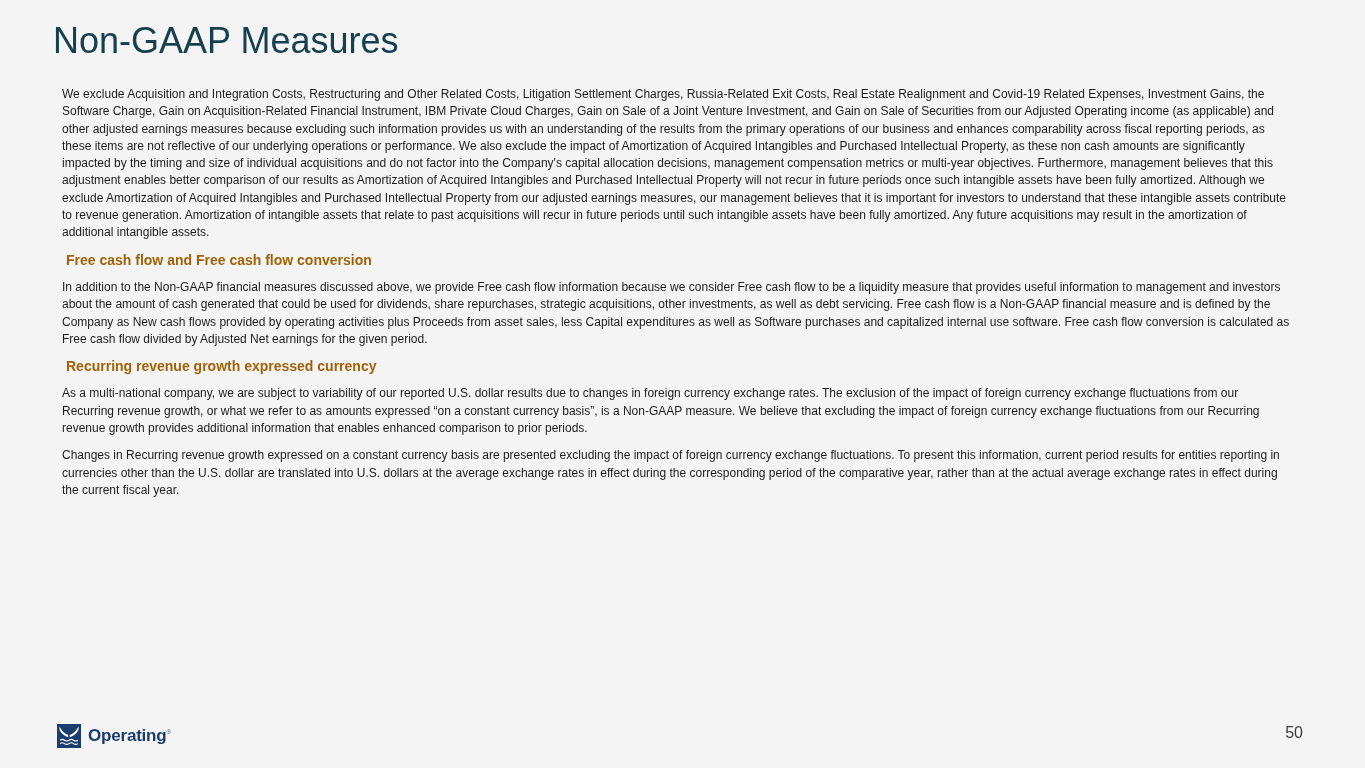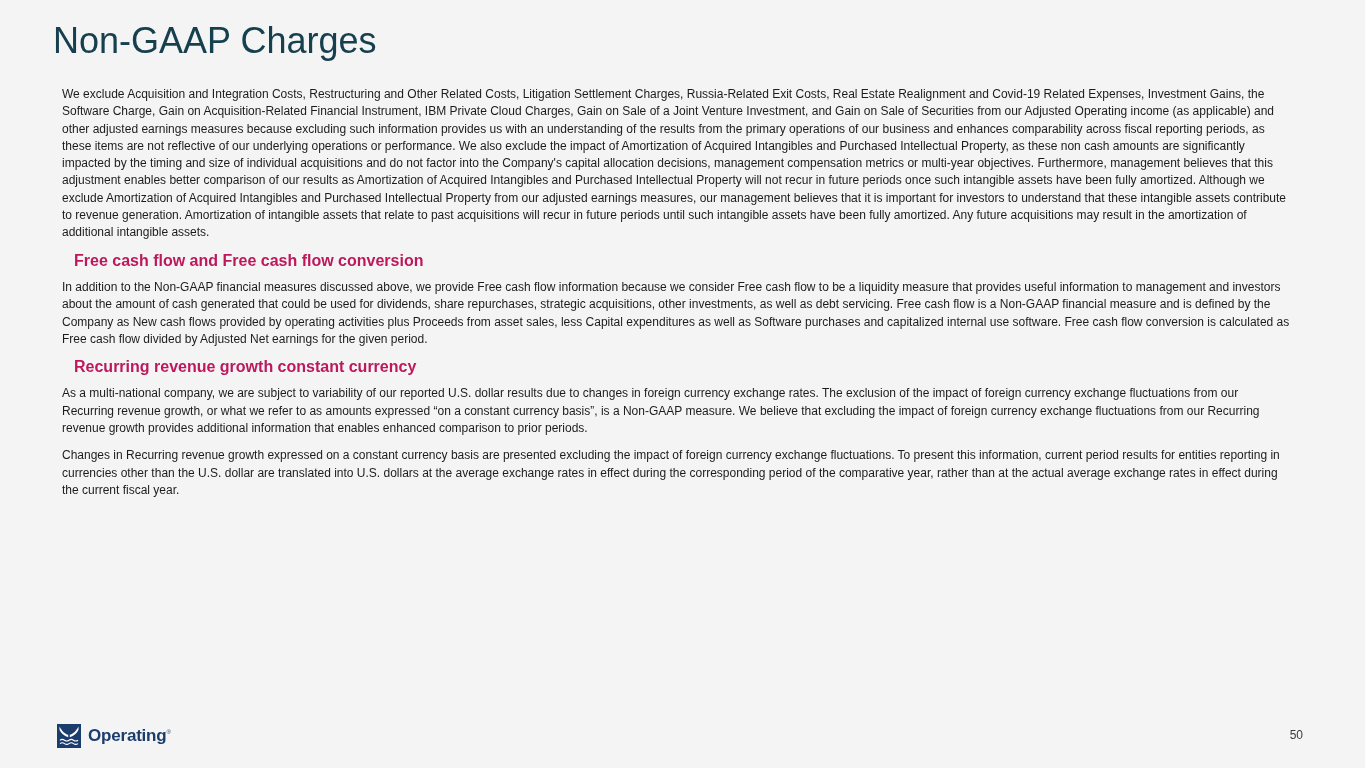--- a/index.html
+++ b/index.html
@@ -32,25 +32,25 @@
     left: 62px;
     width: 1243px;
     color: #1c1c1c;
     font-size: 12px;
     line-height: 17.3px;
   }
   .content p {
     margin: 0 14px 10px 0;
   }
   .content h2 {
-    margin: 0 0 10px 12px;
-    font-size: 16px;
+    margin: 0 0 10px 4px;
+    font-size: 14px;
     line-height: 17.3px;
     font-weight: 700;
-    color: #be185d;
+    color: #a16207;
   }
   .footer-logo {
     position: absolute;
     left: 57px;
     bottom: 20px;
     display: flex;
     align-items: center;
     gap: 7px;
   }
   .logo-mark {
@@ -68,38 +68,38 @@
   .logo-reg {
     color: #1b3d6e;
     font-size: 6px;
     vertical-align: super;
     font-weight: 400;
   }
   .page-number {
     position: absolute;
     right: 62px;
     bottom: 26px;
-    font-size: 12px;
+    font-size: 16px;
     color: #3a3a3a;
   }
 </style>
 </head>
 <body>
 
 <div class="slide">
 
-  <h1 class="title">Non-GAAP Charges</h1>
+  <h1 class="title">Non-GAAP Measures</h1>
 
   <div class="content">
     <p>We exclude Acquisition and Integration Costs, Restructuring and Other Related Costs, Litigation Settlement Charges, Russia-Related Exit Costs, Real Estate Realignment and Covid-19 Related Expenses, Investment Gains, the Software Charge, Gain on Acquisition-Related Financial Instrument, IBM Private Cloud Charges, Gain on Sale of a Joint Venture Investment, and Gain on Sale of Securities from our Adjusted Operating income (as applicable) and other adjusted earnings measures because excluding such information provides us with an understanding of the results from the primary operations of our business and enhances comparability across fiscal reporting periods, as these items are not reflective of our underlying operations or performance. We also exclude the impact of Amortization of Acquired Intangibles and Purchased Intellectual Property, as these non cash amounts are significantly impacted by the timing and size of individual acquisitions and do not factor into the Company's capital allocation decisions, management compensation metrics or multi-year objectives. Furthermore, management believes that this adjustment enables better comparison of our results as Amortization of Acquired Intangibles and Purchased Intellectual Property will not recur in future periods once such intangible assets have been fully amortized. Although we exclude Amortization of Acquired Intangibles and Purchased Intellectual Property from our adjusted earnings measures, our management believes that it is important for investors to understand that these intangible assets contribute to revenue generation. Amortization of intangible assets that relate to past acquisitions will recur in future periods until such intangible assets have been fully amortized. Any future acquisitions may result in the amortization of additional intangible assets.</p>
 
     <h2>Free cash flow and Free cash flow conversion</h2>
     <p>In addition to the Non-GAAP financial measures discussed above, we provide Free cash flow information because we consider Free cash flow to be a liquidity measure that provides useful information to management and investors about the amount of cash generated that could be used for dividends, share repurchases, strategic acquisitions, other investments, as well as debt servicing. Free cash flow is a Non-GAAP financial measure and is defined by the Company as New cash flows provided by operating activities plus Proceeds from asset sales, less Capital expenditures as well as Software purchases and capitalized internal use software. Free cash flow conversion is calculated as Free cash flow divided by Adjusted Net earnings for the given period.</p>
 
-    <h2>Recurring revenue growth constant currency</h2>
+    <h2>Recurring revenue growth expressed currency</h2>
     <p>As a multi-national company, we are subject to variability of our reported U.S. dollar results due to changes in foreign currency exchange rates. The exclusion of the impact of foreign currency exchange fluctuations from our Recurring revenue growth, or what we refer to as amounts expressed “on a constant currency basis”, is a Non-GAAP measure. We believe that excluding the impact of foreign currency exchange fluctuations from our Recurring revenue growth provides additional information that enables enhanced comparison to prior periods.</p>
     <p>Changes in Recurring revenue growth expressed on a constant currency basis are presented excluding the impact of foreign currency exchange fluctuations. To present this information, current period results for entities reporting in currencies other than the U.S. dollar are translated into U.S. dollars at the average exchange rates in effect during the corresponding period of the comparative year, rather than at the actual average exchange rates in effect during the current fiscal year.</p>
   </div>
 
   <div class="footer-logo">
     <span class="logo-mark">
       <svg viewBox="0 0 24 24" width="24" height="24" xmlns="http://www.w3.org/2000/svg">
         <rect x="0" y="0" width="24" height="24" fill="#1b3d6e"></rect>
         <path d="M2.5 2.5 C 5.5 8, 8.5 10.2, 11.2 10.8 L 11.2 13.2 C 7 12.2 4 9.2 2.5 5.8 Z" fill="#ffffff"></path>
         <path d="M21.5 2.5 C 18.5 8, 15.5 10.2, 12.8 10.8 L 12.8 13.2 C 17 12.2 20 9.2 21.5 5.8 Z" fill="#ffffff"></path>

